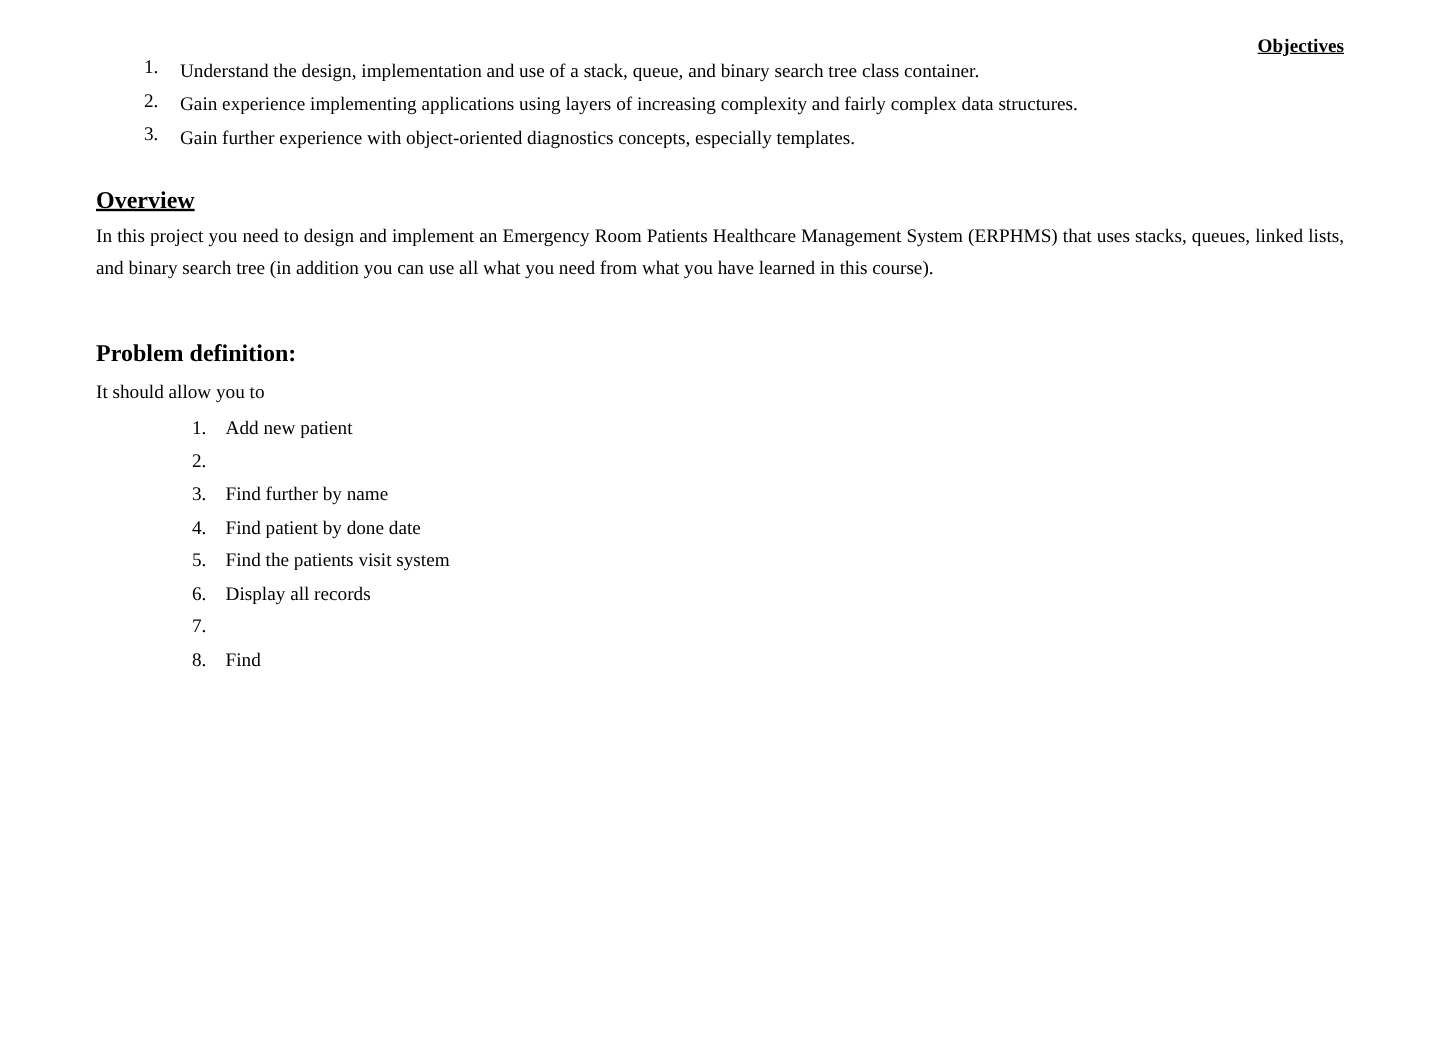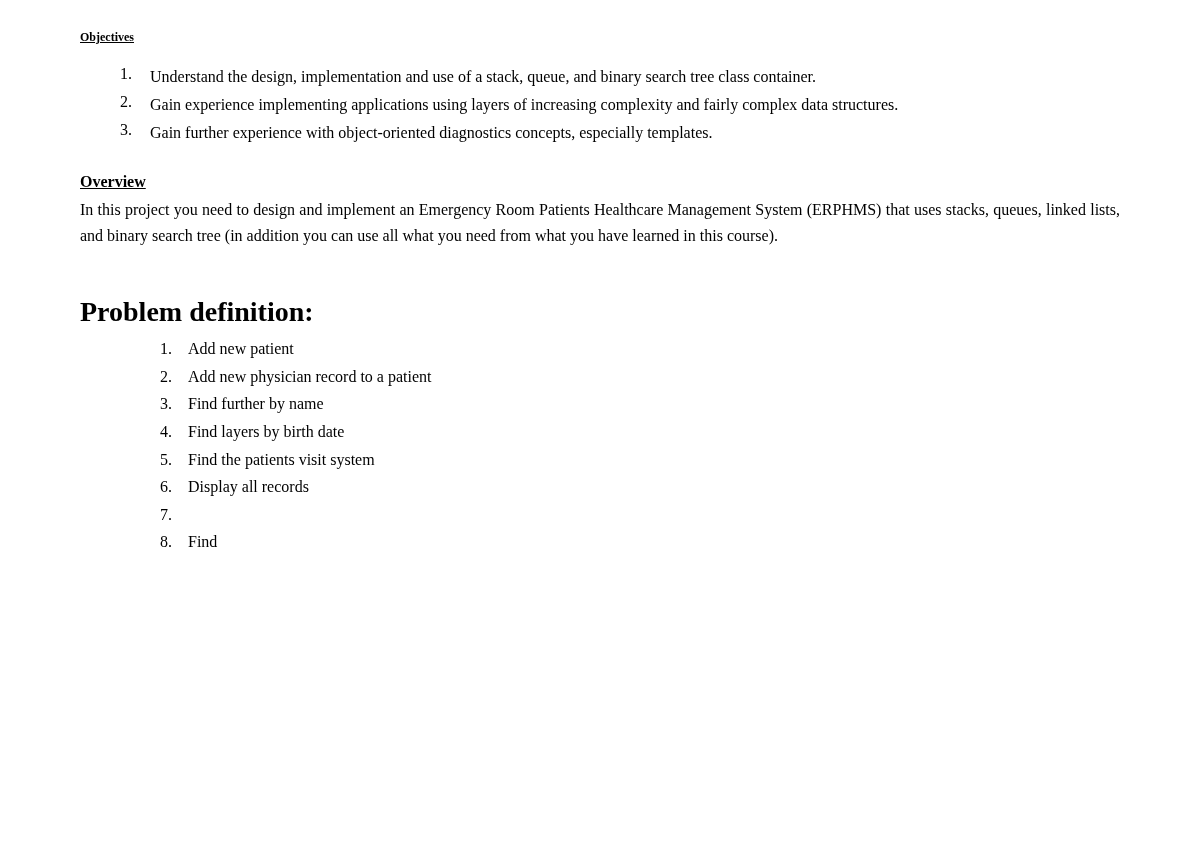--- a/index.html
+++ b/index.html
@@ -14,22 +14,23 @@
       font-size: 16px;
       color: #000000;
       width: 1200px;
       min-height: 866px;
       padding: 30px 80px 40px 80px;
     }
 
     .objectives-heading {
       font-weight: bold;
       text-decoration: underline;
-      font-size: 12px;
-      margin-bottom: 20px;
+      font-size: 16px;
+      margin-bottom: 0;
+      text-align: right;
     }
 
     .objectives-list {
       list-style: none;
       padding: 0;
       margin: 0 0 0 40px;
     }
 
     .objectives-list li {
       display: flex;
@@ -48,39 +49,39 @@
       line-height: 1.5;
     }
 
     .overview-section {
       margin-top: 28px;
     }
 
     .overview-heading {
       font-weight: bold;
       text-decoration: underline;
-      font-size: 16px;
+      font-size: 20px;
       margin-bottom: 6px;
     }
 
     .overview-text {
       text-align: justify;
       line-height: 1.6;
     }
 
     .erphms-bold {
       font-weight: normal;
     }
 
     .problem-section {
       margin-top: 48px;
     }
 
     .problem-heading {
-      font-size: 28px;
+      font-size: 20px;
       font-weight: bold;
       margin-bottom: 8px;
       margin-top: 37px;
     }
 
     .problem-heading span.colon {
       font-weight: bold;
     }
 
     .problem-text {
@@ -131,36 +132,36 @@
   <h2 class="overview-heading">Overview</h2>
   <p class="overview-text">
     <span>In this project you need to design and implement an Emergency Room Patients Healthcare Management System (</span><span class="erphms-bold">ERPHMS</span><span>) that uses stacks, queues, linked lists, and binary search tree (in addition you can use all what you need from what you have learned in this course).</span>
   </p>
 </section>
 
 <section class="problem-section">
   <h2 class="problem-heading">
     <span>Problem definition</span><span class="colon">:</span>
   </h2>
+  <p class="problem-text">It should allow you to</p>
   <ol class="problem-list">
     <li>
       <span class="list-number">1.</span>
       <span>Add new patient</span>
     </li>
     <li>
       <span class="list-number">2.</span>
-      <span>Add new physician record to a patient</span>
     </li>
     <li>
       <span class="list-number">3.</span>
       <span>Find further by name</span>
     </li>
     <li>
       <span class="list-number">4.</span>
-      <span>Find layers by birth date</span>
+      <span>Find patient by done date</span>
     </li>
     <li>
       <span class="list-number">5.</span>
       <span>Find the patients visit system</span>
     </li>
     <li>
       <span class="list-number">6.</span>
       <span>Display all records</span>
     </li>
     <li>

